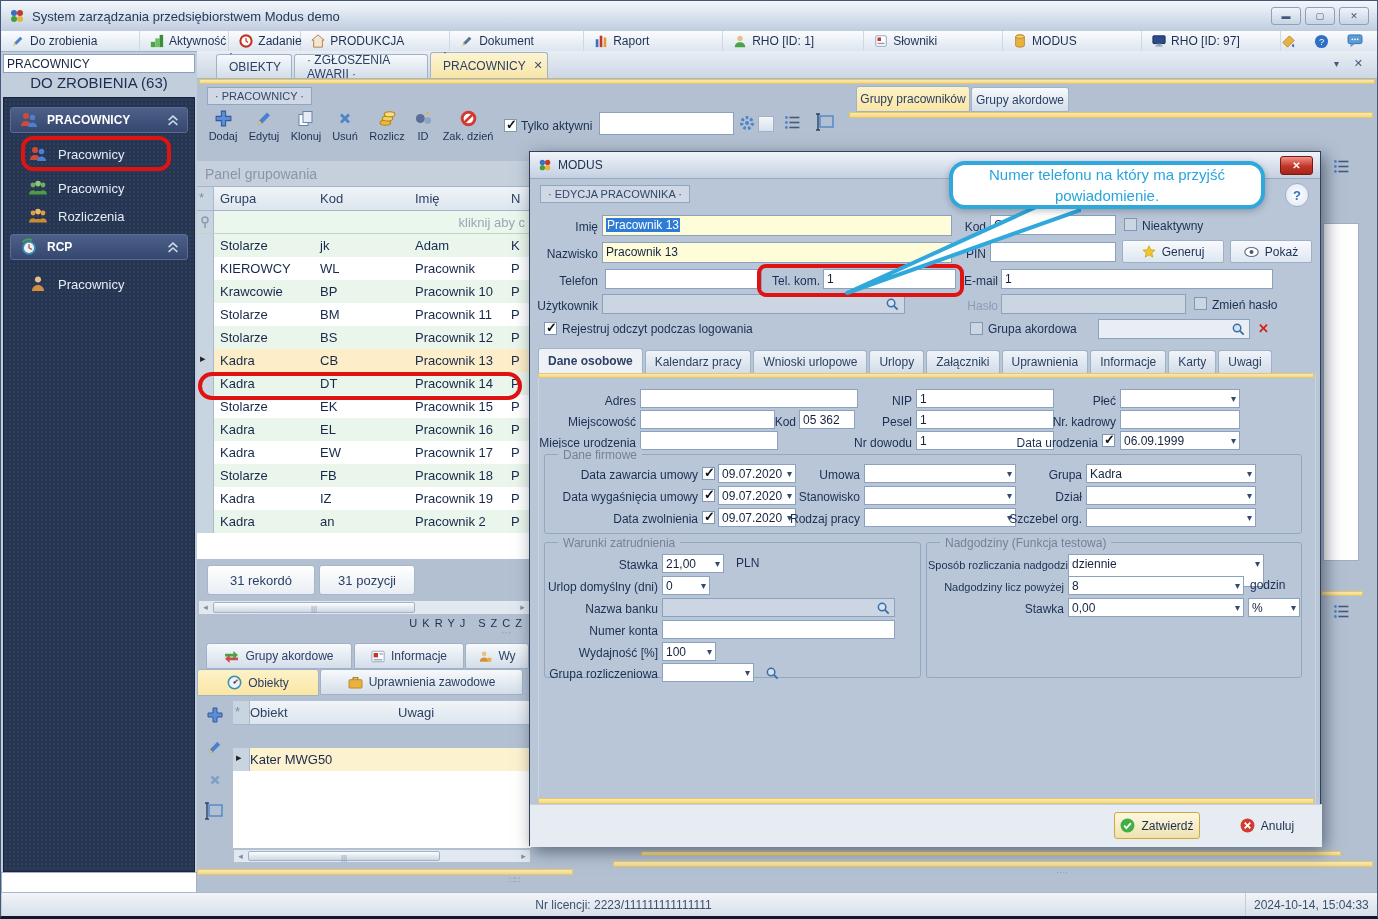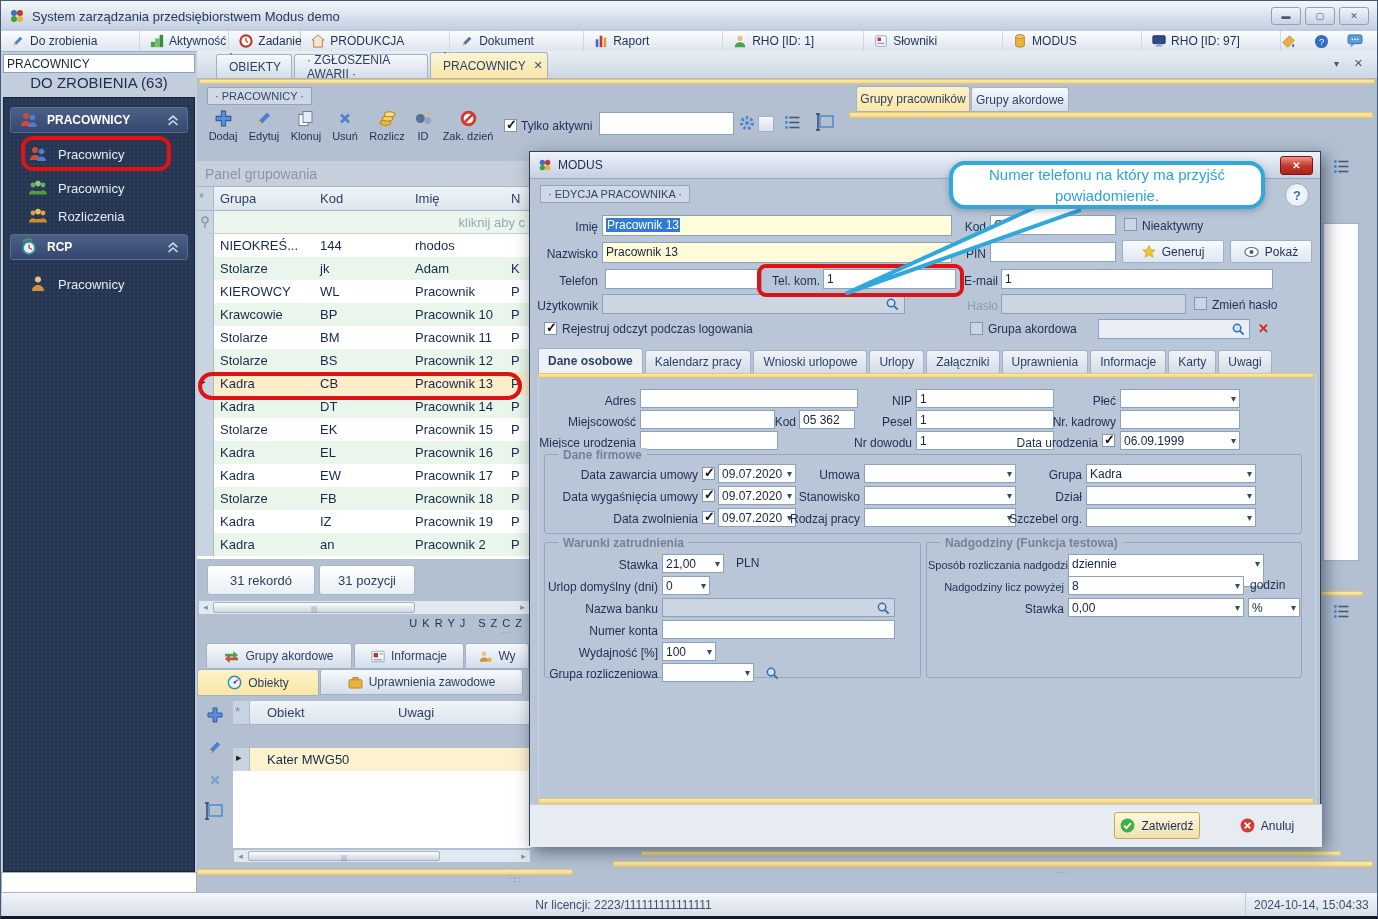--- a/index.html
+++ b/index.html
@@ -87,21 +87,21 @@
   .dtab.active{background:linear-gradient(#fdf2c8,#fae6a4)}
   
   .ohead{position:absolute;left:232px;top:700px;width:298px;height:24px;display:flex;align-items:center;
     background:linear-gradient(#f0f4f8,#dce5ee);border-bottom:1px solid #a6b6ca;color:#2d4163;font-size:13px;box-sizing:border-box}
   .ofilter{position:absolute;left:232px;top:724px;width:298px;height:23px;background:#ebf7ec;
     border-bottom:1px solid #c3d4c6;display:flex;align-items:center;box-sizing:border-box}
   .obody{position:absolute;left:232px;top:747px;width:298px;height:100px;background:#fff;overflow:hidden}
   .orow{display:flex;height:23px;align-items:center;font-size:13px;color:#17294a}
   .orow.selected{background:#fdf2cf}
   .orow.selected .ci::after{content:"▸";position:absolute;left:3px;top:3px;font-size:11px;color:#222}
-  .co{width:148px;padding-left:17px;box-sizing:border-box}
+  .co{width:148px;padding-left:0;box-sizing:border-box}
   .cu{flex:1}
   .filterhint{color:#9aa7b8;font-size:13px}
   
   .statusbar{position:absolute;left:0;bottom:0;width:100%;height:24px;
     background:linear-gradient(#f2f5f9,#d7dfe9);border-top:1px solid #a9b7c9;display:flex;align-items:center;
     font-size:12px;color:#3c4f6c;box-sizing:border-box}
   .sb-cell{height:100%;display:flex;align-items:center;box-sizing:border-box}
   
   .modal{position:absolute;left:528px;top:150px;width:792px;height:695px;background:#b9c6d8;
     border:1px solid #2f4058;box-shadow:4px 5px 16px rgba(15,25,45,.55);z-index:40;box-sizing:border-box}
@@ -126,21 +126,21 @@
   .sel{background:#2f7cd6;color:#fff;padding:0 1px}
   .mbtn{position:absolute;height:23px;display:flex;align-items:center;justify-content:center;gap:6px;
     background:linear-gradient(#f8fafd,#dde7f1);border:1px solid #9db0c8;border-radius:2px;
     font-size:12px;color:#1c2f52;box-sizing:border-box}
   .mtabs{position:absolute;left:8px;top:196px;height:25px;display:flex;align-items:flex-end;gap:2px}
   .mtab{height:23px;padding:0 9px;display:flex;align-items:center;font-size:12px;color:#2c4166;
     background:linear-gradient(#f0f4f9,#d2dce8);border:1px solid #9fb2c8;border-bottom:none;
     border-radius:3px 3px 0 0;box-sizing:border-box}
   .mtab.active{background:#eef2f7;height:25px;font-weight:bold}
   .gbox{position:absolute;border:1px solid #93a7c0;border-radius:3px;box-sizing:border-box}
-  .legend{position:absolute;font-size:12px;font-weight:bold;color:#76819b;background:#b9c6d8;padding:0 5px;white-space:nowrap}
+  .legend{position:absolute;font-size:12px;font-weight:normal;color:#76819b;background:#b9c6d8;padding:0 5px;white-space:nowrap}
   .m-footer{position:absolute;left:0;top:652px;width:792px;height:43px;background:#e7ecf2;
     border-top:1px solid #c6d0dc;box-sizing:border-box}
   .okbtn{position:absolute;left:584px;top:660px;width:86px;height:27px;
     background:linear-gradient(#fcf7e0,#efe2b0);border:1px solid #cfa93e;border-radius:3px;
     display:flex;align-items:center;justify-content:center;gap:6px;font-size:12px;color:#1c2f52;box-sizing:border-box}
   .cancelbtn{position:absolute;left:694px;top:660px;width:86px;height:27px;
     display:flex;align-items:center;justify-content:center;gap:6px;font-size:12px;color:#1c2f52}
   
   .tipbubble{position:absolute;left:948px;top:160px;width:316px;height:48px;background:#fff;
     border:4px solid #31a8dc;border-radius:16px;z-index:59;color:#29a5dc;font-size:15px;
@@ -431,27 +431,20 @@
     <div class="ci" style="height:100%">
         <svg style="position:absolute;left:3px;top:5px" width="10" height="12" viewBox="0 0 10 12">
           <circle cx="5" cy="4" r="3" fill="none" stroke="#8c9cb2" stroke-width="1.6"></circle>
           <path d="M5 7v5" stroke="#8c9cb2" stroke-width="1.6"></path>
         </svg>
       </div>
     <div style="flex:1;text-align:right;padding-right:6px" class="filterhint">kliknij aby c</div>
   </div>
   <div class="gbody">
 
-      <div class="trow even">
-        <div class="ci"></div>
-        <div class="cg">NIEOKREŚ...</div>
-        <div class="ck">144</div>
-        <div class="cm">rhodos</div>
-        <div class="cn"></div>
-      </div>
 
       <div class="trow odd">
         <div class="ci"></div>
         <div class="cg">Stolarze</div>
         <div class="ck">jk</div>
         <div class="cm">Adam</div>
         <div class="cn">K</div>
       </div>
 
       <div class="trow even">

